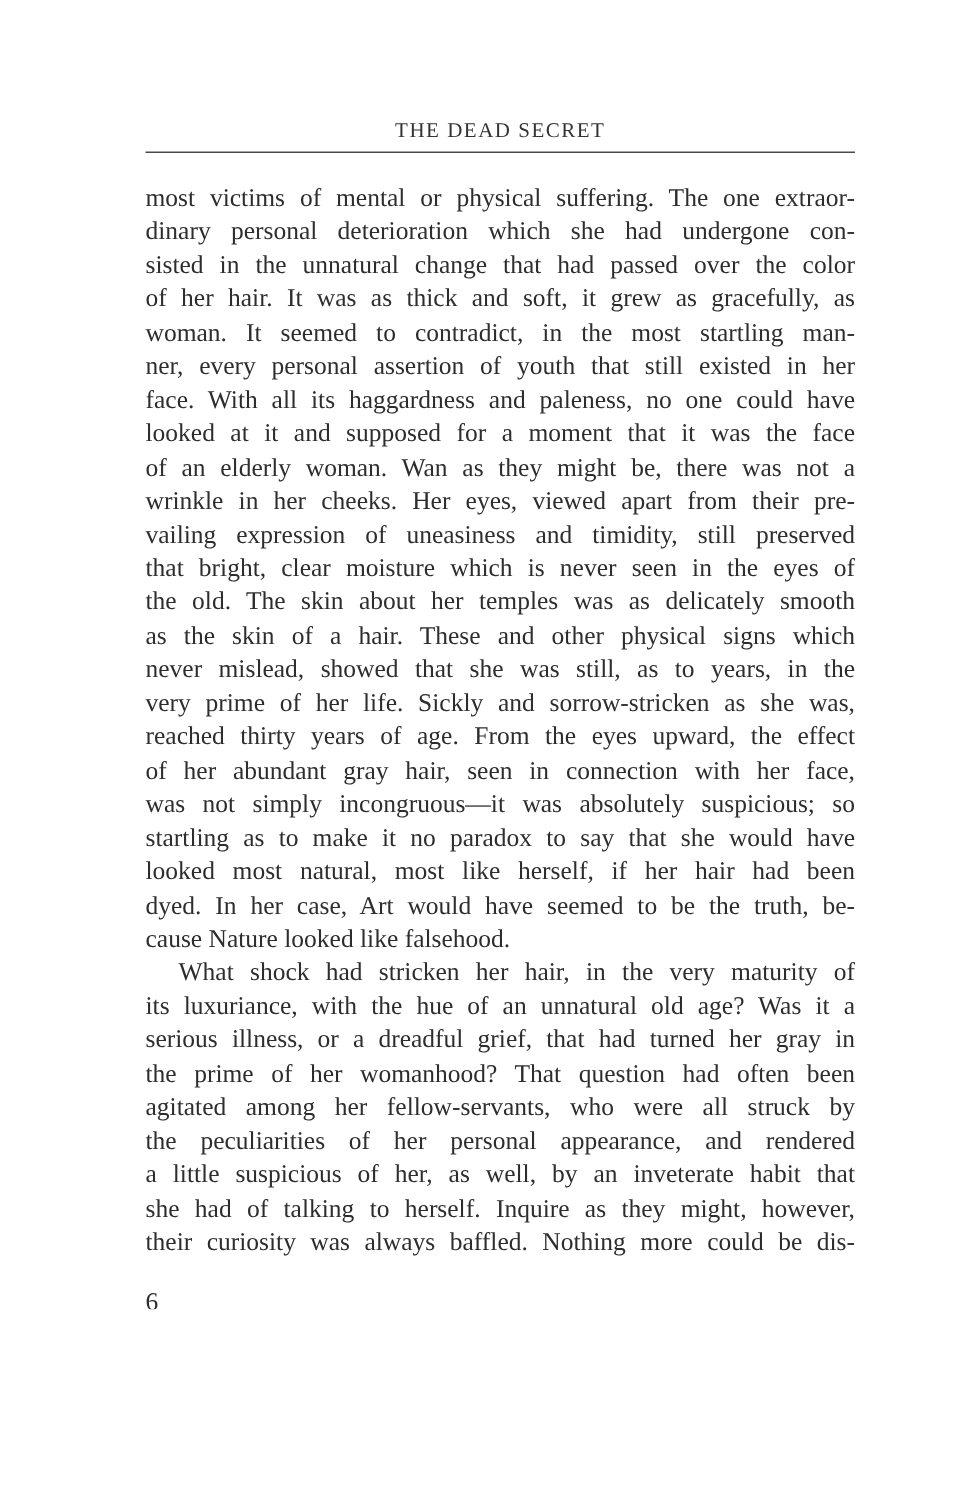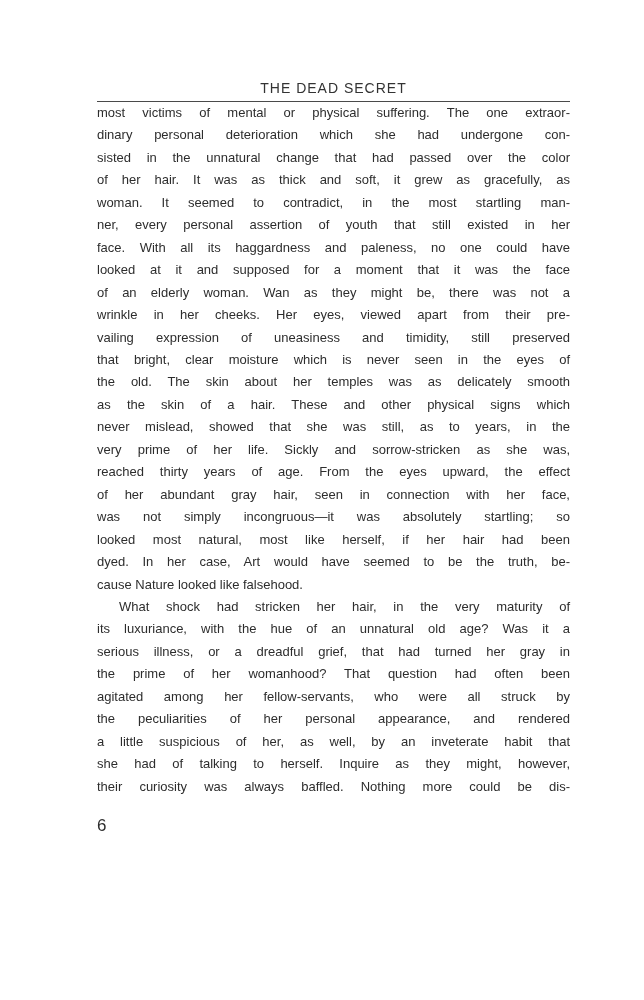--- a/index.html
+++ b/index.html
@@ -6,39 +6,40 @@
     margin: 0;
     padding: 0;
     background: #ffffff;
   }
   .sheet {
     position: relative;
     width: 644px;
     height: 873px;
     background: #ffffff;
     overflow: hidden;
-    font-family: Liberation Sans, sans-serif;
+    font-family: Liberation Serif, serif;
   }
   .content {
     position: absolute;
     left: 97px;
     top: 80px;
     width: 473px;
   }
   .running-head {
     text-align: center;
     font-size: 14px;
     line-height: 16px;
     letter-spacing: 1px;
     color: #333333;
     padding-bottom: 5px;
     border-bottom: 1px solid #4a4a4a;
   }
   .page-body {
-    font-size: 13px;
+    margin-top: 19px;
+    font-size: 17px;
     line-height: 22.45px;
     color: #2d2d2d;
   }
   .para {
     margin: 0;
   }
   .line {
     text-align: justify;
     text-align-last: justify;
     white-space: normal;
@@ -75,21 +76,22 @@
           <div class="line">of an elderly woman. Wan as they might be, there was not a</div>
           <div class="line">wrinkle in her cheeks. Her eyes, viewed apart from their pre-</div>
           <div class="line">vailing expression of uneasiness and timidity, still preserved</div>
           <div class="line">that bright, clear moisture which is never seen in the eyes of</div>
           <div class="line">the old. The skin about her temples was as delicately smooth</div>
           <div class="line">as the skin of a hair. These and other physical signs which</div>
           <div class="line">never mislead, showed that she was still, as to years, in the</div>
           <div class="line">very prime of her life. Sickly and sorrow-stricken as she was,</div>
           <div class="line">reached thirty years of age. From the eyes upward, the effect</div>
           <div class="line">of her abundant gray hair, seen in connection with her face,</div>
-          <div class="line">was not simply incongruous—it was absolutely startling; so</div>
+          <div class="line">was not simply incongruous—it was absolutely suspicious; so</div>
+          <div class="line">startling as to make it no paradox to say that she would have</div>
           <div class="line">looked most natural, most like herself, if her hair had been</div>
           <div class="line">dyed. In her case, Art would have seemed to be the truth, be-</div>
           <div class="line no-just">cause Nature looked like falsehood.</div>
         </div>
         <div class="para">
           <div class="line indent">What shock had stricken her hair, in the very maturity of</div>
           <div class="line">its luxuriance, with the hue of an unnatural old age? Was it a</div>
           <div class="line">serious illness, or a dreadful grief, that had turned her gray in</div>
           <div class="line">the prime of her womanhood? That question had often been</div>
           <div class="line">agitated among her fellow-servants, who were all struck by</div>

